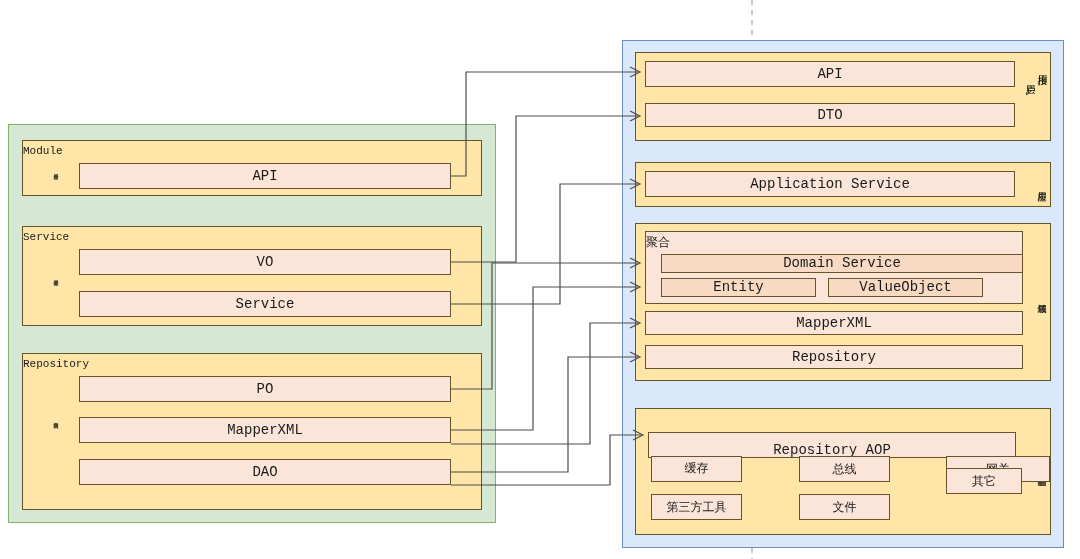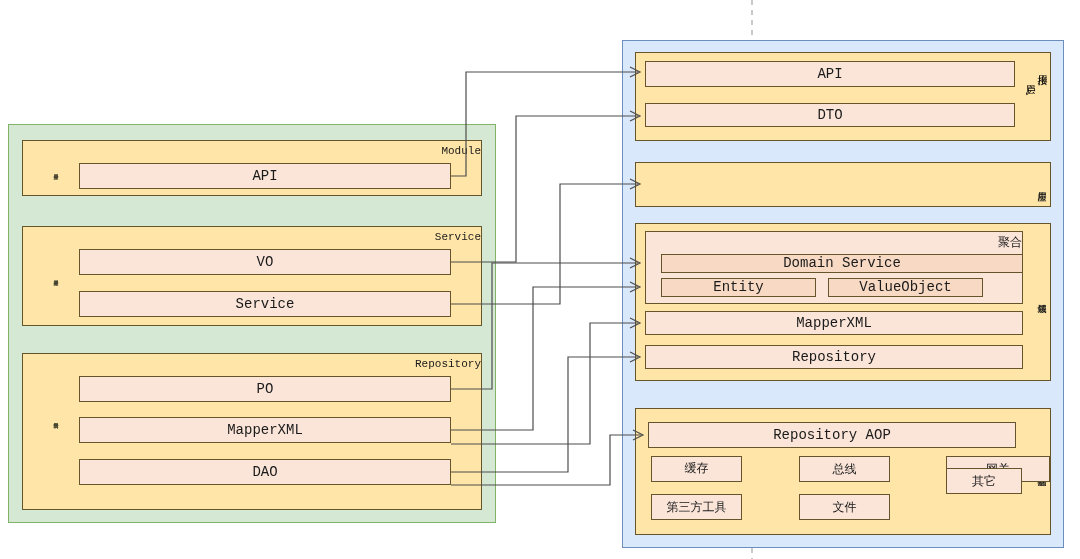--- a/index.html
+++ b/index.html
@@ -49,21 +49,21 @@
     background: #f7d9c4;
     border: 1px solid #66552a;
     margin-left: 8px;
   }
 
   .label-top {
     position: absolute;
     top: 3px;
     left: 0;
     right: 0;
-    text-align: right;
+    text-align: left;
     font-size: 11px;
     color: #1a1a1a;
     line-height: 15px;
     pointer-events: none;
   }
 
   .leaf-text {
     font-size: 14px;
     color: #1a1a1a;
     line-height: 13px;
@@ -167,20 +167,23 @@
   <div class="box leaf-pink" style="left:645px; top:61px; width:370px; height:26px;">
     <span class="leaf-text">API</span>
   </div>
   <div class="box leaf-pink" style="left:645px; top:103px; width:370px; height:24px;">
     <span class="leaf-text">DTO</span>
   </div>
 
   <div class="box group-yellow" style="left:635px; top:162px; width:416px; height:45px;">
     <div class="vlabel" style="right:3px; top:5px; height:34px; font-size:9px;">应用层</div>
   </div>
+  <div class="box leaf-pink" style="left:645px; top:171px; width:370px; height:26px;">
+    <span class="leaf-text">Application Service</span>
+  </div>
 
   <div class="box group-yellow" style="left:635px; top:223px; width:416px; height:158px;">
     <div class="vlabel" style="right:3px; top:56px; height:34px; font-size:9px;">领域层</div>
   </div>
 
   <div class="box leaf-pink" style="left:645px; top:231px; width:378px; height:73px;">
     <div class="label-top" style="font-family:'DejaVu Sans','Liberation Sans',sans-serif; font-size:12px;">聚合</div>
   </div>
   <div class="box leaf-pink-dark" style="left:653px; top:254px; width:362px; height:19px;">
     <span class="leaf-text">Domain Service</span>
@@ -194,21 +197,21 @@
   <div class="box leaf-pink" style="left:645px; top:311px; width:378px; height:24px;">
     <span class="leaf-text">MapperXML</span>
   </div>
   <div class="box leaf-pink" style="left:645px; top:345px; width:378px; height:24px;">
     <span class="leaf-text">Repository</span>
   </div>
 
   <div class="box group-yellow" style="left:635px; top:408px; width:416px; height:127px;">
     <div class="vlabel" style="right:3px; top:44px; height:34px; font-size:9px;">基础层</div>
   </div>
-  <div class="box leaf-pink" style="left:648px; top:422px; width:368px; height:26px;">
+  <div class="box leaf-pink" style="left:648px; top:432px; width:368px; height:26px;align-items:flex-end;">
     <span class="leaf-text">Repository AOP</span>
   </div>
 
   <div class="box leaf-pink" style="left:651px; top:456px; width:91px; height:26px;">
     <span class="leaf-text" style="font-family:Liberation Mono, monospace; font-size:12px;">缓存</span>
   </div>
   <div class="box leaf-pink" style="left:799px; top:456px; width:91px; height:26px;">
     <span class="leaf-text" style="font-family:'DejaVu Sans','Liberation Sans',sans-serif; font-size:12px;text-align:right;">总线</span>
   </div>
   <div class="box leaf-pink" style="left:946px; top:456px; width:104px; height:26px;">

